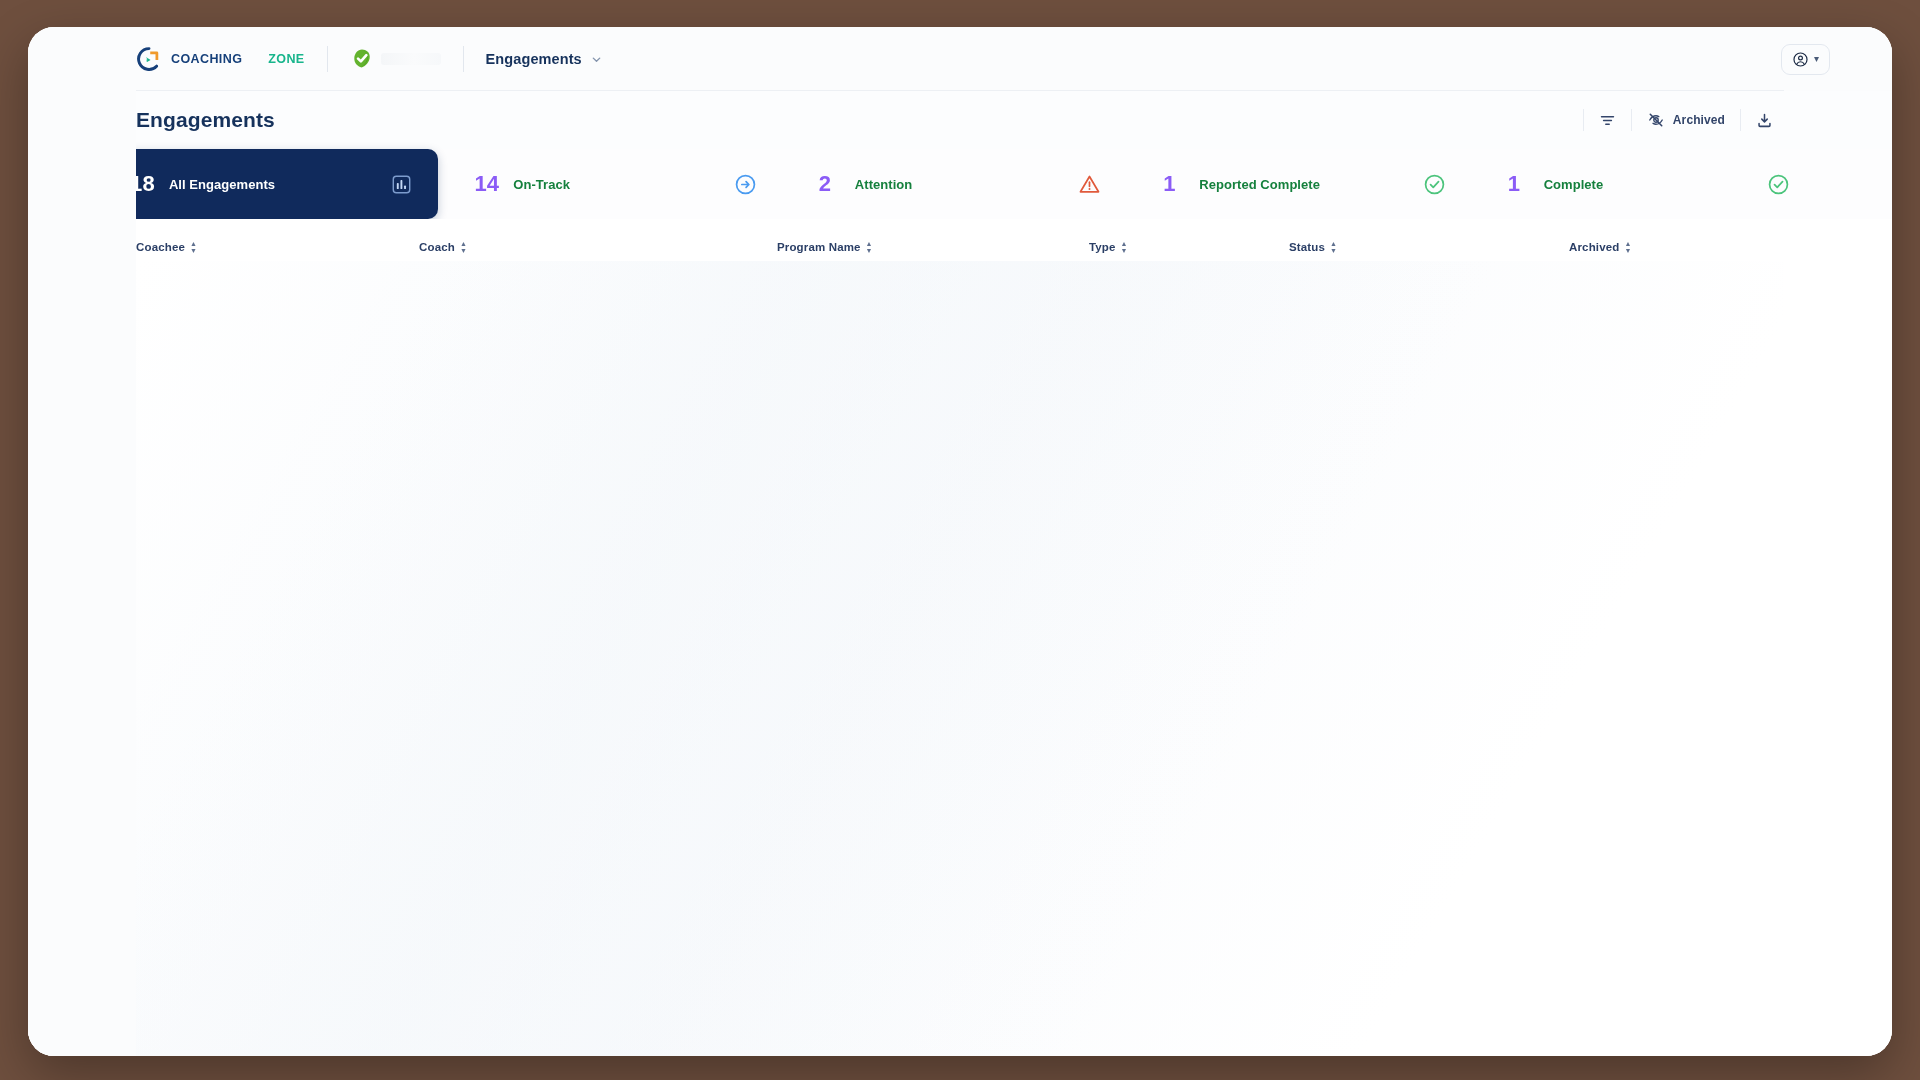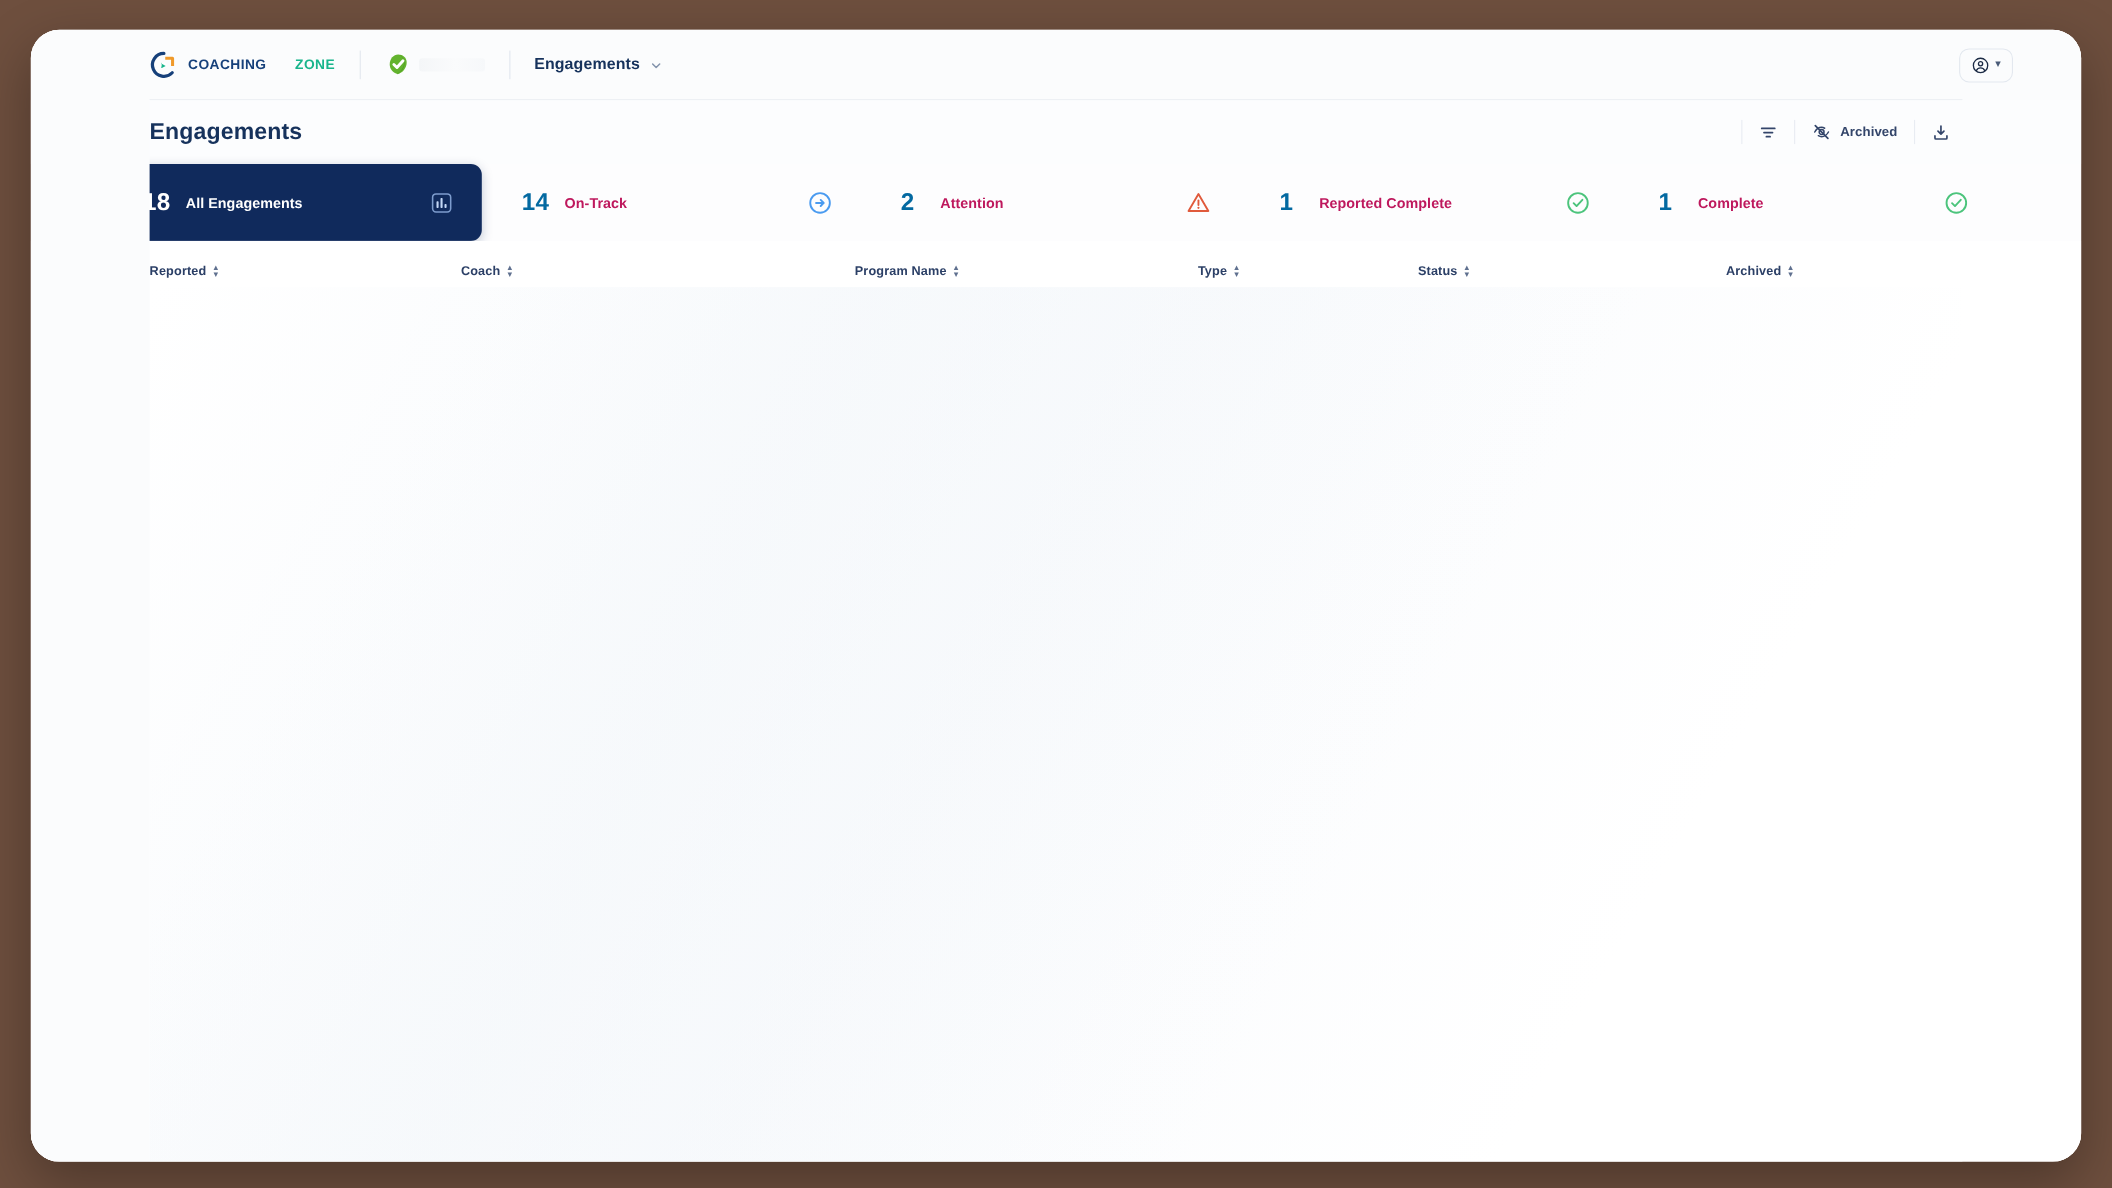--- a/index.html
+++ b/index.html
@@ -207,28 +207,28 @@
     cursor: pointer;
     background: transparent;
   }
   .stat.active {
     background: #102a5c;
     box-shadow: 0 3px 10px rgba(16,42,92,0.25);
   }
   .stat-num {
     font-size: 22px;
     font-weight: 700;
-    color: #0369a1;
+    color: #8b5cf6;
     letter-spacing: 0.2px;
     min-width: 22px;
   }
   .stat-label {
     font-size: 13px;
     font-weight: 700;
-    color: #be185d;
+    color: #15803d;
     letter-spacing: 0.05px;
   }
   .stat.active .stat-num,
   .stat.active .stat-label { color: #ffffff; }
   .stat-spacer { flex: 1; }
   .stat-icon { display: flex; align-items: center; justify-content: center; }
   .stat-icon svg { display: block; }
 
   
   .table-wrap {
@@ -453,21 +453,21 @@
             <path d="M7.9 12.2l2.8 2.8 5.5-6" stroke="#4cc47c" stroke-width="1.8" stroke-linecap="round" stroke-linejoin="round"></path>
           </svg>
         </span>
       </div>
     </div>
 
     <div class="table-wrap">
       <div class="thead">
 
         <div class="th" style="width:283px">
-          <span>Reported</span>
+          <span>Coachee</span>
           <span class="sort-arrows">
               <span>▲</span>
               <span>▼</span>
             </span>
         </div>
 
         <div class="th" style="width:358px">
           <span>Coach</span>
           <span class="sort-arrows">
               <span>▲</span>

